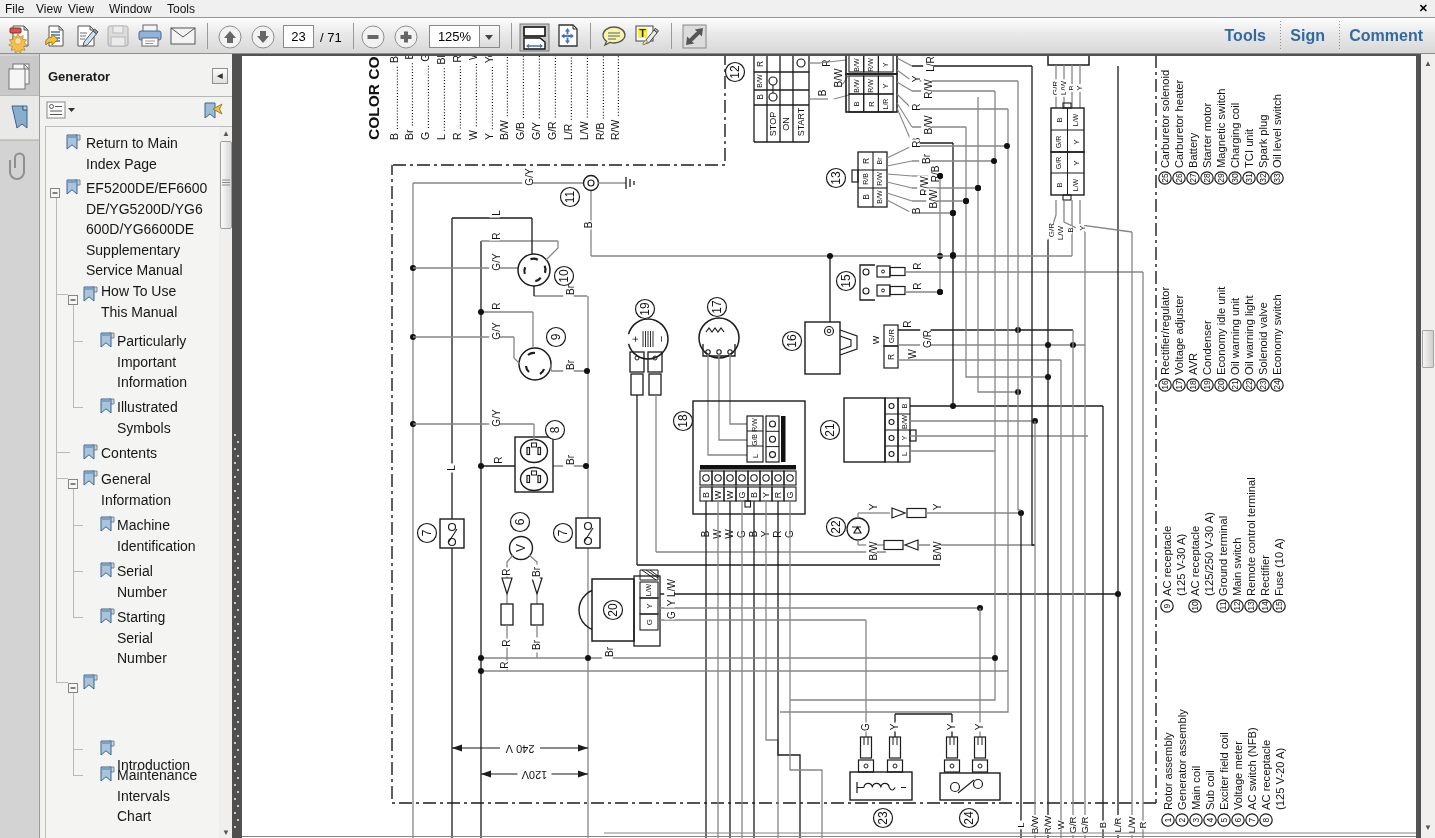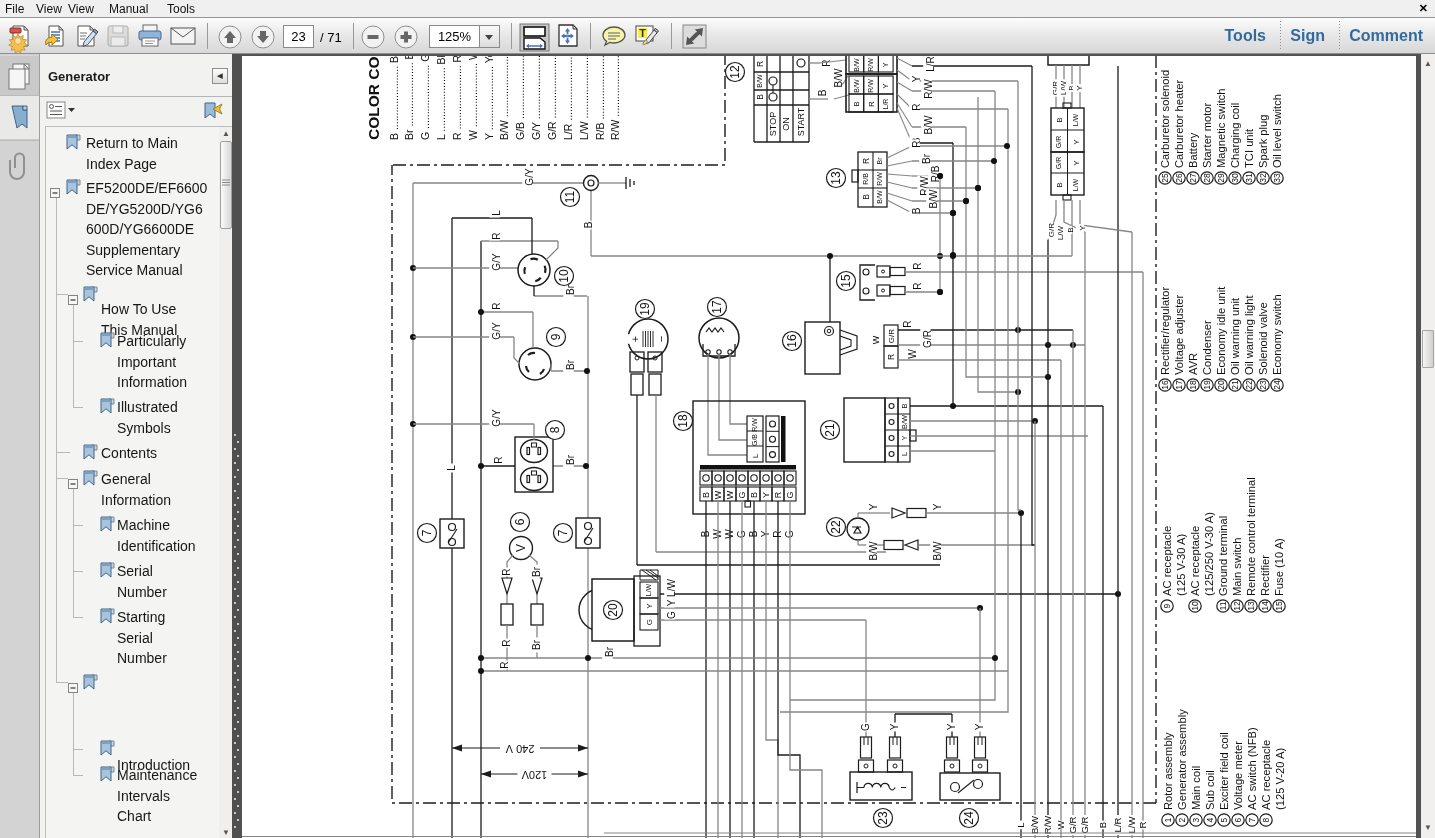--- a/index.html
+++ b/index.html
@@ -32,21 +32,21 @@
 #vthumb{position:absolute;left:1px;top:276px;width:12px;height:38px;background:linear-gradient(90deg,#f5f5f5,#cfcfcf);border:1px solid #a6a6a6;border-radius:1px}
 .tree-line{position:absolute;background:#b9b9b9}
 #treelayer{position:absolute;left:40px;top:54px;width:172px;height:784px;overflow:hidden}
 
 </style></head><body>
 <div id="win">
 <div id="menubar">
       <span style="left:5px">File</span>
       <span style="left:36px">View</span>
       <span style="left:68px">View</span>
-      <span style="left:109px">Manual</span>
+      <span style="left:109px">Window</span>
       <span style="left:167px">Tools</span>
       <span id="close">✕</span>
     </div>
 <div id="toolbar">
       <svg id="tbicons" width="720" height="36" style="position:absolute;left:0;top:0">
         <g transform="translate(10,7)">
           <path d="M3 1 h11 l4 4 v16 h-15 z" fill="#fff" stroke="#555"></path>
           <path d="M14 1 l4 4 h-4 z" fill="#ddd" stroke="#555"></path>
           <rect x="0" y="3" width="11" height="5" rx="1" fill="#d9534f" stroke="#8a2a28"></rect>
           <g transform="translate(8,16)">
@@ -315,21 +315,21 @@
       <div class="titem" style="left:46px;top:124px">EF5200DE/EF6600<br>DE/YG5200D/YG6<br>600D/YG6600DE<br>Supplementary<br>Service Manual</div>
       <svg width="11" height="11" style="position:absolute;left:28px;top:241px">
         <rect x="0.5" y="0.5" width="9" height="9" fill="#f7f7f7" stroke="#848484"></rect>
         <line x1="2.5" y1="5" x2="7.5" y2="5" stroke="#333" stroke-width="1.2"></line>
       </svg>
       <svg width="16" height="17" style="position:absolute;left:43px;top:232px">
         <path d="M9 1 h5 v5 h-5 z" fill="#c9d4da" stroke="#7a8894"></path>
         <path d="M1 1 h10 v14 l-5 -4.2 L1 15 z" fill="#a8c4dc" stroke="#40658a"></path>
         <path d="M1.5 1.5 h9 v2.5 h-9 z" fill="#7ba0c0"></path>
       </svg>
-      <div class="titem" style="left:61px;top:245px">How To Use<br>This Manual</div>
+      <div class="titem" style="left:61px;top:227px">How To Use<br>This Manual</div>
       <svg width="16" height="17" style="position:absolute;left:60px;top:278px">
         <path d="M9 1 h5 v5 h-5 z" fill="#c9d4da" stroke="#7a8894"></path>
         <path d="M1 1 h10 v14 l-5 -4.2 L1 15 z" fill="#a8c4dc" stroke="#40658a"></path>
         <path d="M1.5 1.5 h9 v2.5 h-9 z" fill="#7ba0c0"></path>
       </svg>
       <div class="titem" style="left:77px;top:277px">Particularly<br>Important<br>Information</div>
       <svg width="16" height="17" style="position:absolute;left:60px;top:344px">
         <path d="M9 1 h5 v5 h-5 z" fill="#c9d4da" stroke="#7a8894"></path>
         <path d="M1 1 h10 v14 l-5 -4.2 L1 15 z" fill="#a8c4dc" stroke="#40658a"></path>
         <path d="M1.5 1.5 h9 v2.5 h-9 z" fill="#7ba0c0"></path>

